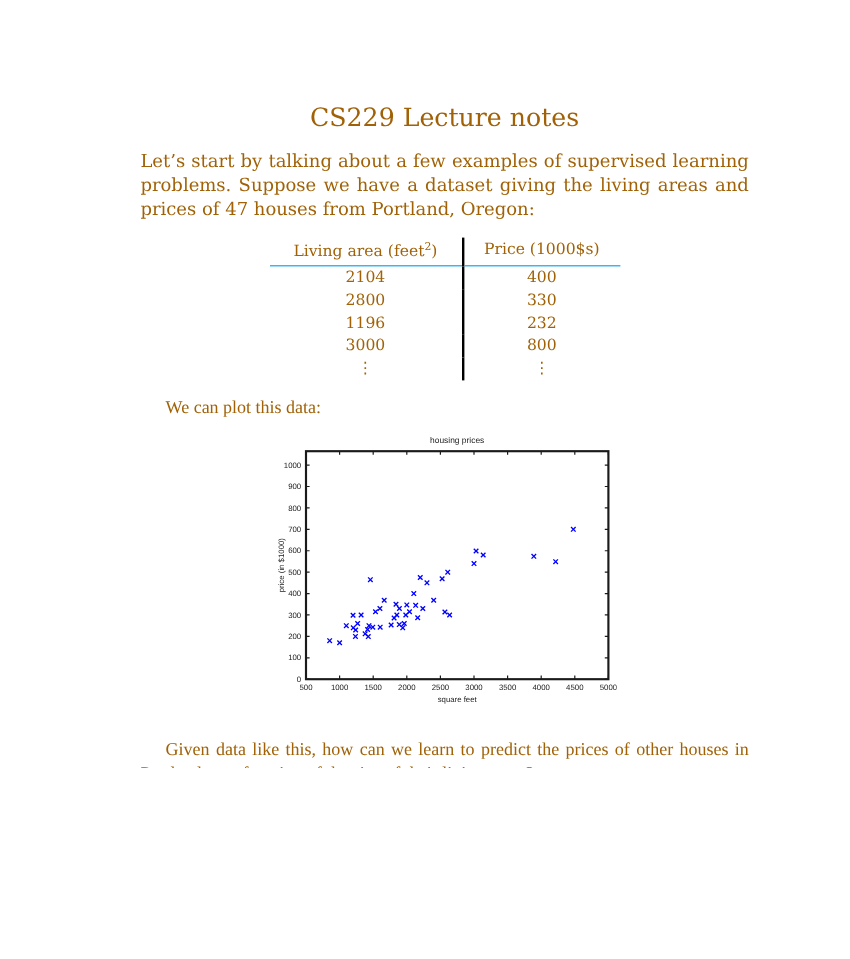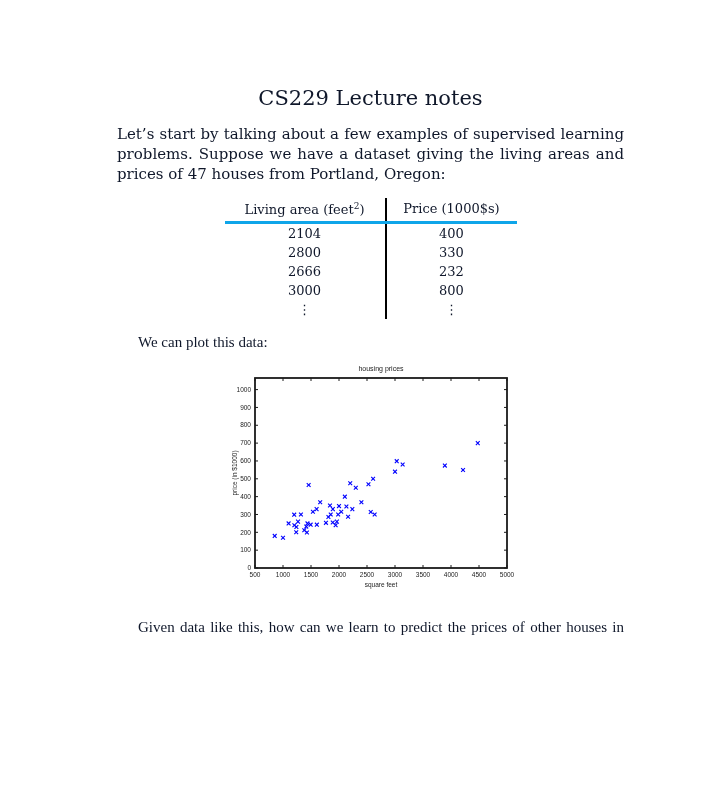--- a/index.html
+++ b/index.html
@@ -1,21 +1,21 @@
 <!DOCTYPE html>
 <html><head>
 <meta charset="utf-8">
 <style>
   html,body{margin:0;padding:0;background:#ffffff;}
   .page{
     position:relative;
     width:708px;height:640px;
     background:#ffffff;
     font-family:"DejaVu Serif", serif;
-    color:#0f172a;
+    color:#a16207;
     overflow:hidden;
     box-sizing:border-box;
     padding:0 84px 0 117px;
   }
   .doc-title{
     font-size:21px;font-weight:normal;
     text-align:center;
     margin:0;padding-top:85px;
     line-height:26px;
   }
@@ -35,21 +35,21 @@
   }
   .indent{text-indent:21px;font-family:Liberation Serif, serif;}
   table.data-table{
     border-collapse:collapse;
     margin:14px auto 0 auto;
     font-size:13px;
   }
   table.data-table th{
     font-weight:normal;
     padding:0 10px 3px 10px;
-    border-bottom:3px solid #0ea5e9;
+    border-bottom:1px solid #0ea5e9;
     text-align:center;
     line-height:17px;
   }
   table.data-table th sup{font-size:9px;}
   table.data-table td{
     text-align:center;
     height:19px;
     line-height:19px;
     padding:0 10px;
   }
@@ -90,21 +90,21 @@
     <tbody id="table-body">
         <tr>
           <td>2104</td>
           <td>400</td>
         </tr>
         <tr>
           <td>2800</td>
           <td>330</td>
         </tr>
         <tr>
-          <td>2666</td>
+          <td>1196</td>
           <td>232</td>
         </tr>
         <tr>
           <td>3000</td>
           <td>800</td>
         </tr>
         <tr>
           <td>⋮</td>
           <td>⋮</td>
         </tr>

